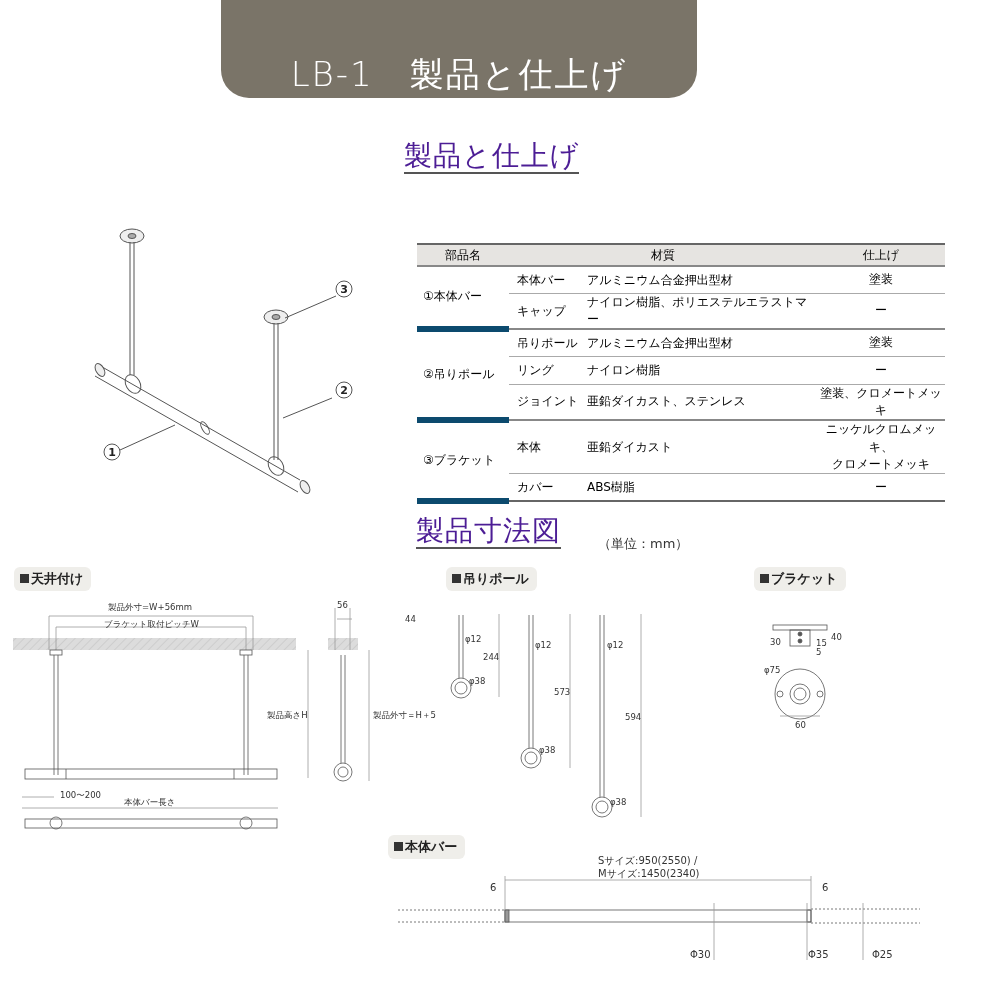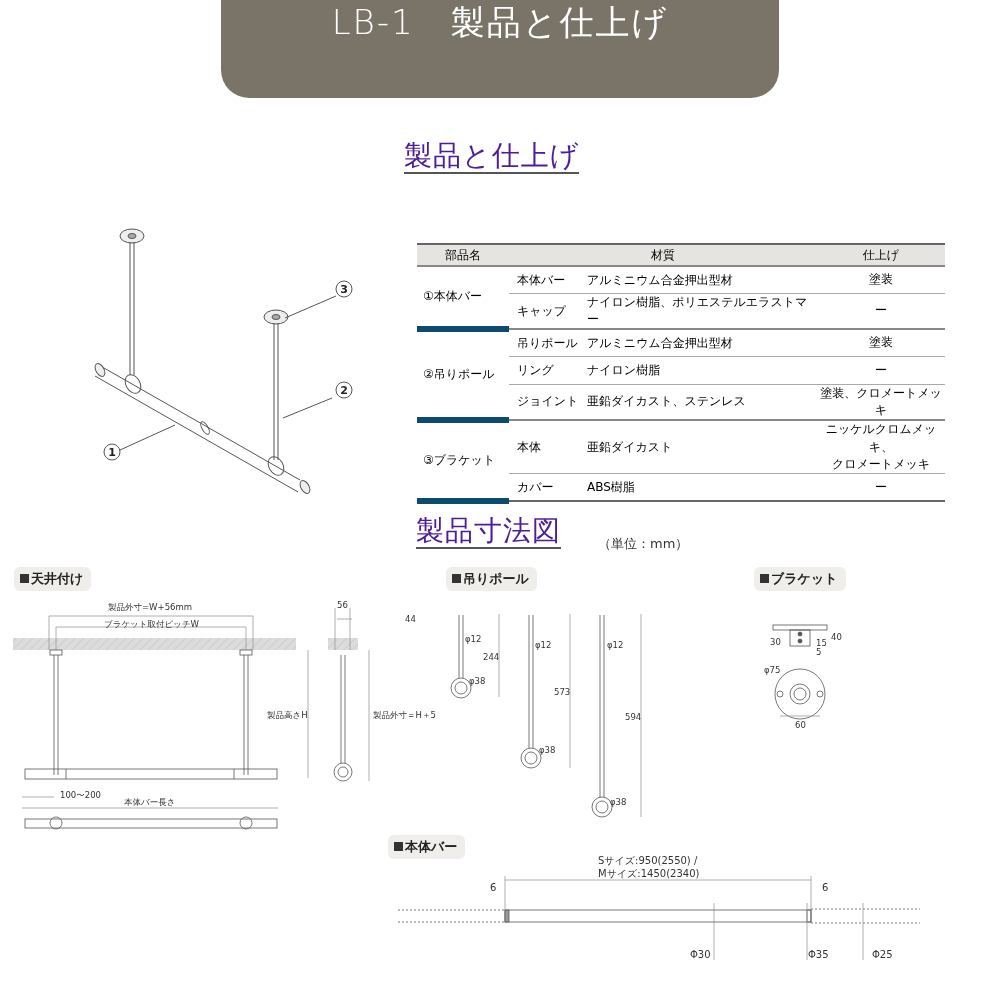--- a/index.html
+++ b/index.html
@@ -1,22 +1,22 @@
 <!DOCTYPE html>
 <html><head>
 <meta charset="utf-8">
 <style>
   * { box-sizing: border-box; margin: 0; padding: 0; }
   html, body { width: 1000px; height: 1000px; background: #ffffff; overflow: hidden; }
   body { position: relative; font-family: "DejaVu Sans", "Liberation Sans", sans-serif; color: #333; }
 
   .top-banner {
-    position: absolute; left: 221px; top: 0; width: 558px; height: 98px;
+    position: absolute; left: 221px; top: 0; width: 476px; height: 98px;
     background: #7a7468; border-radius: 0 0 28px 28px;
-    display: flex; align-items: flex-start; justify-content: center;
+    display: flex; align-items: flex-end; justify-content: center;
   }
   .top-banner .title { color: #ffffff; font-size: 34px; letter-spacing: 2px; font-weight: 300; }
 
   .section-title {
     position: absolute; color: #4c1d95; font-size: 28px;
     border-bottom: 2px solid #555; line-height: 1.15; letter-spacing: 1px;
   }
   .unit-note { position: absolute; left: 598px; top: 535px; font-size: 13px; color: #333; }
 
   

